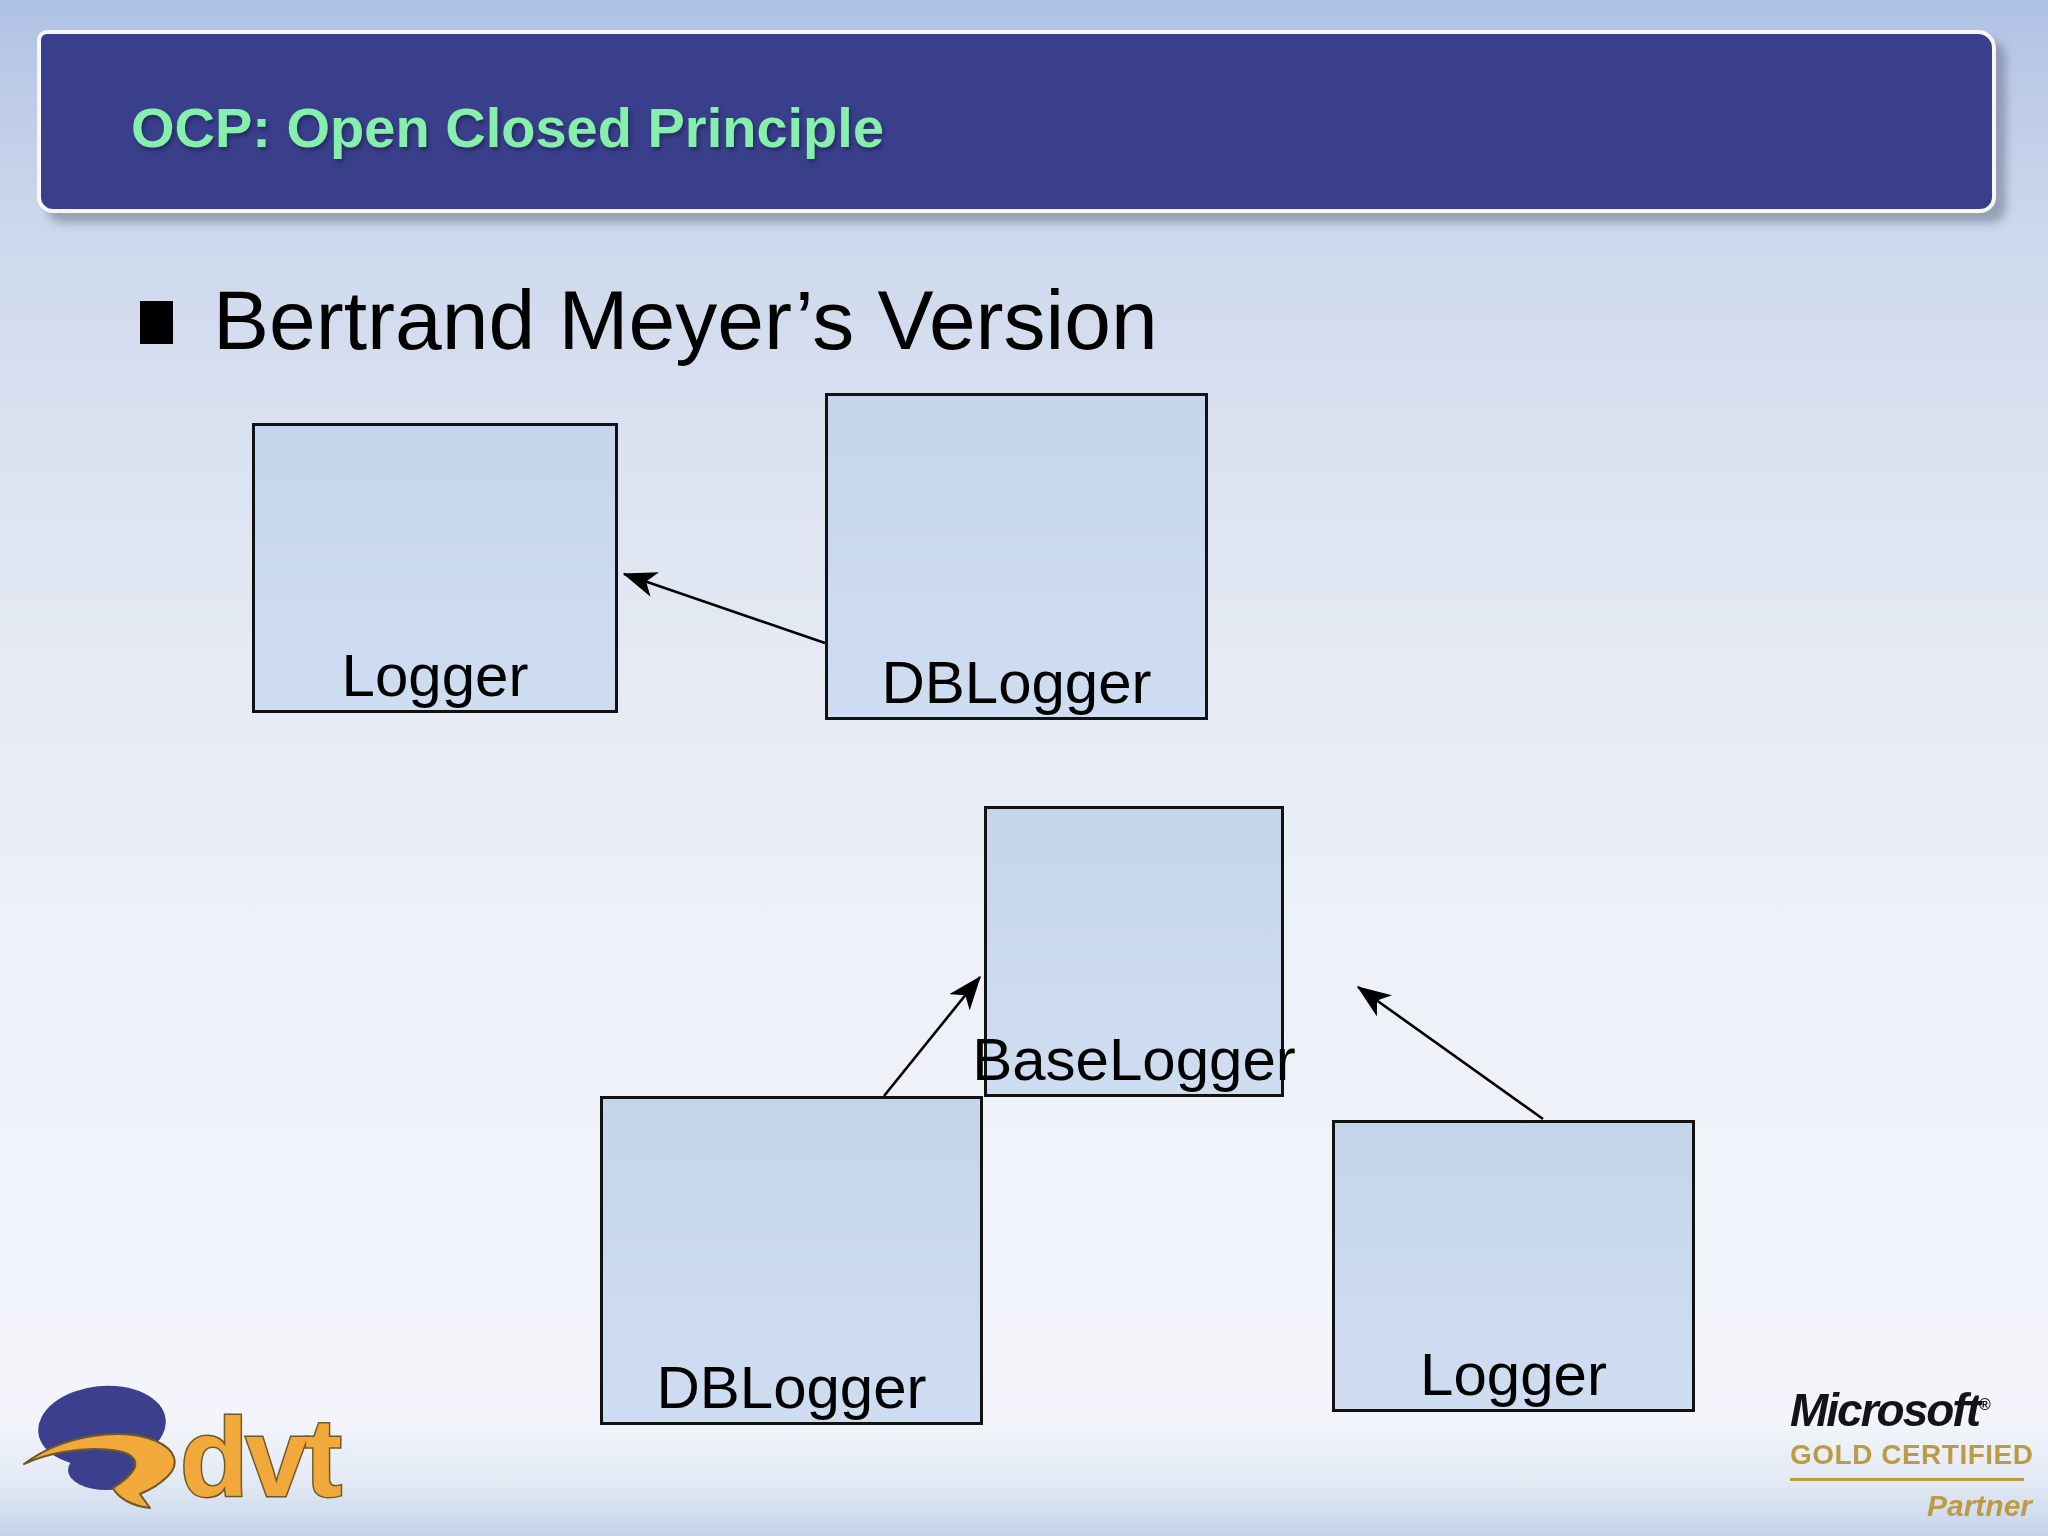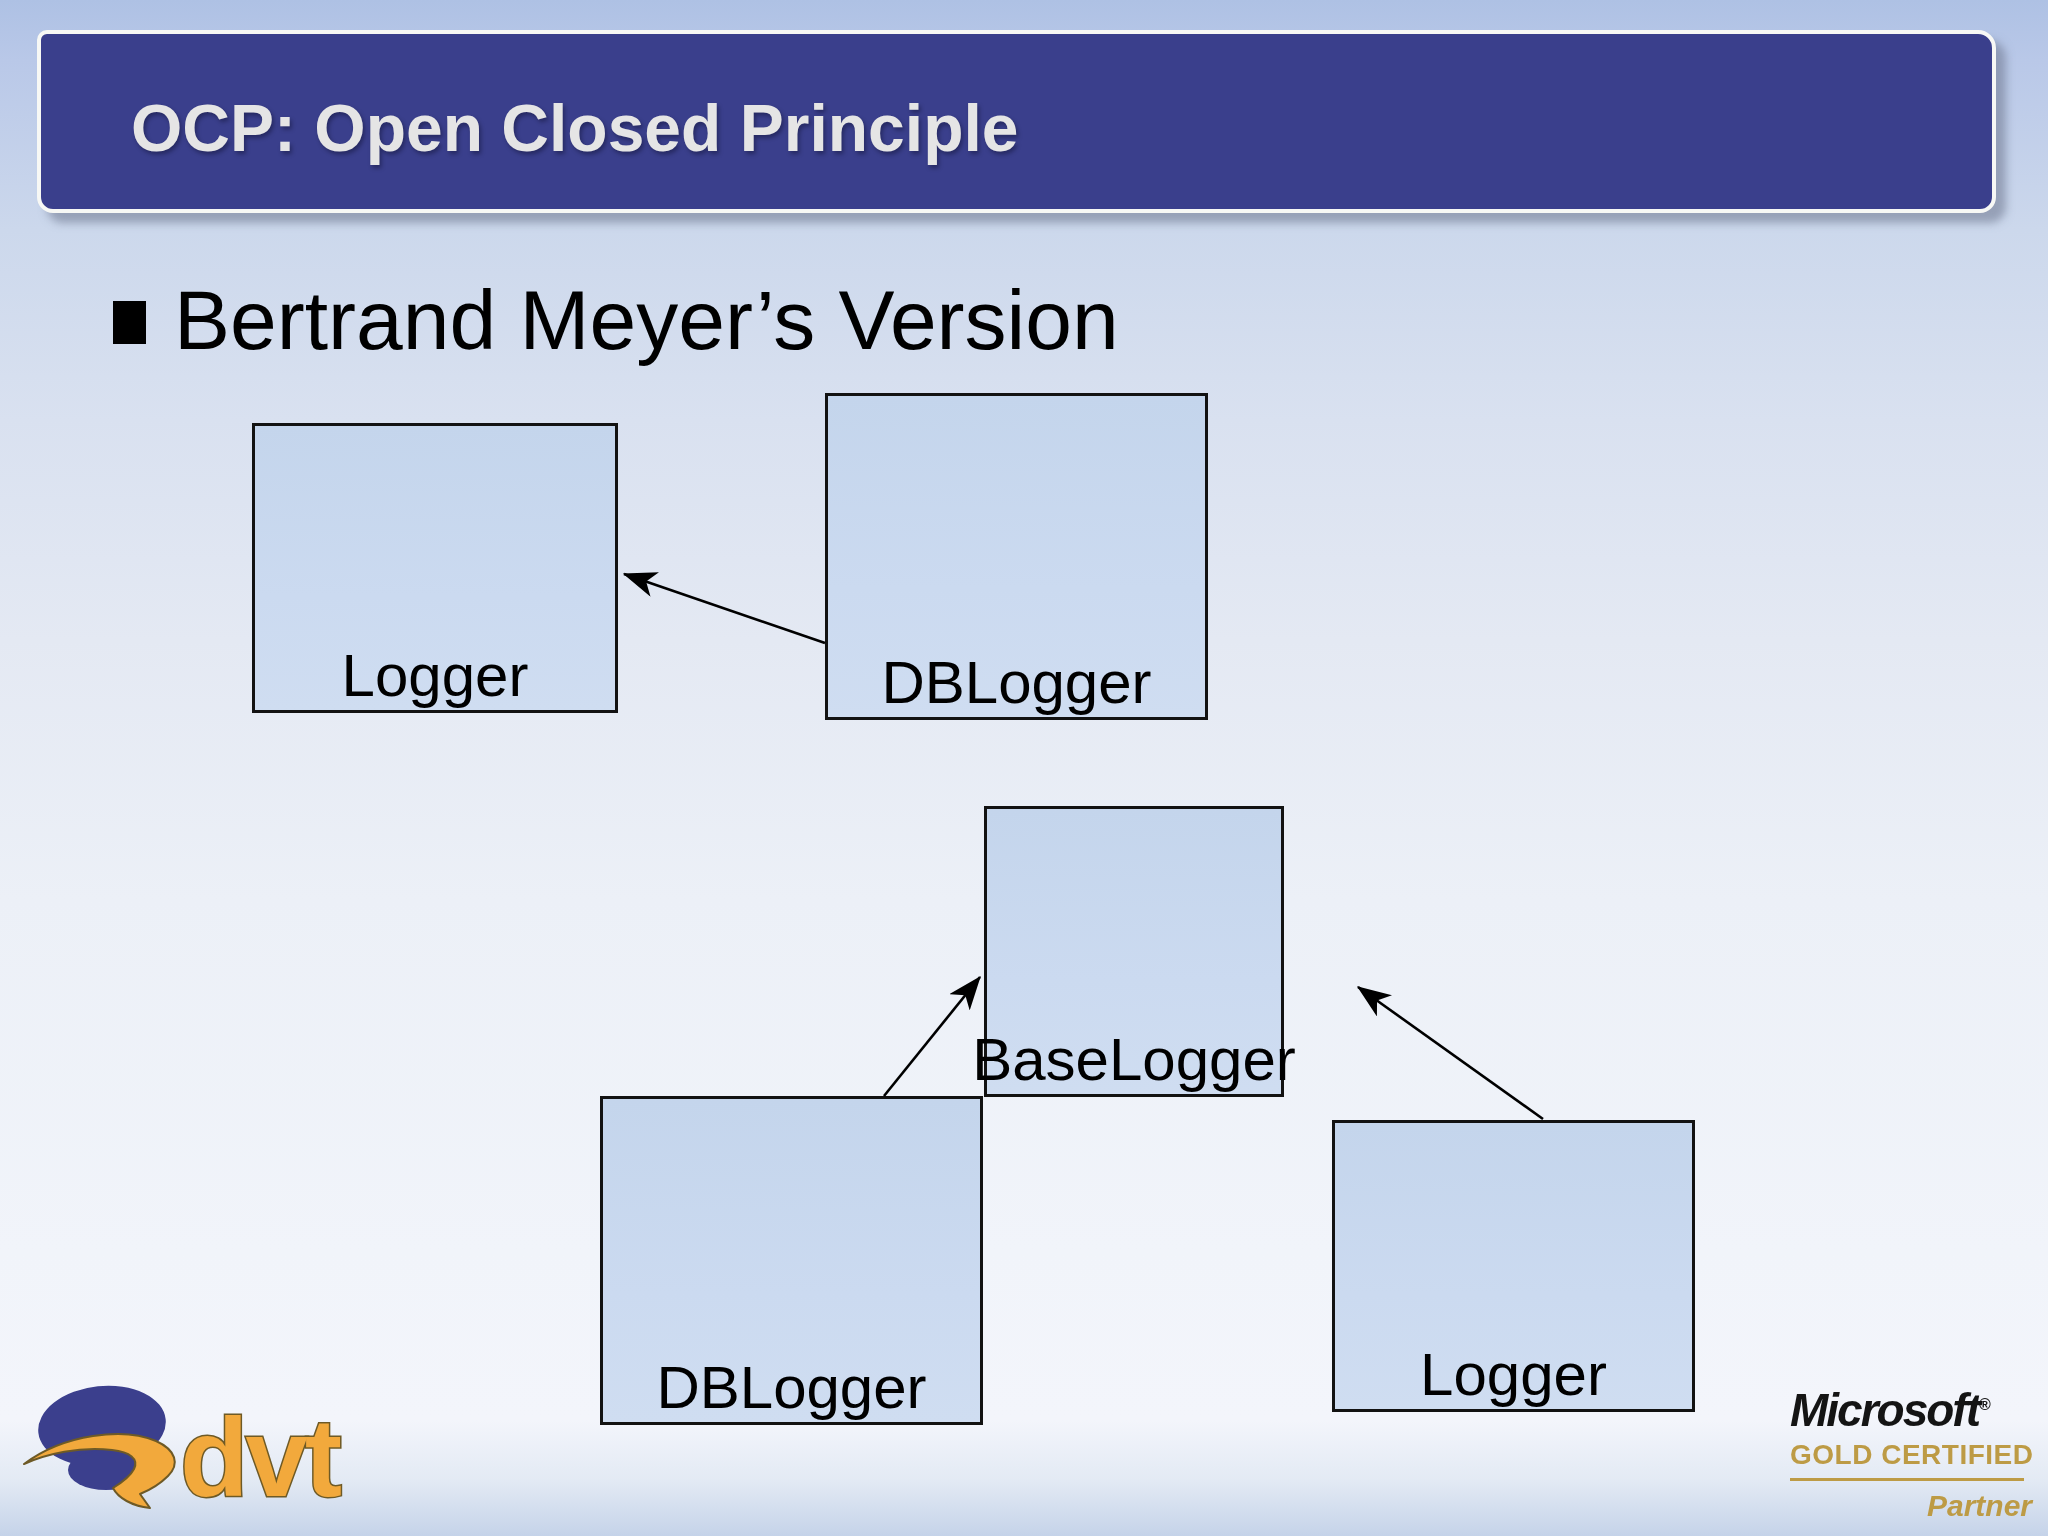--- a/index.html
+++ b/index.html
@@ -19,29 +19,29 @@
     position:absolute;left:37px;top:30px;width:1959px;height:183px;
     box-sizing:border-box;
     background:#3a3f8c;
     border:4px solid #f7f8f5;
     border-radius:10px 18px 16px 16px;
     box-shadow:10px 10px 9px rgba(108,117,140,.55);
     display:flex;align-items:center;
   }
   .titlebar h1{
     margin:12px 0 0 90px;
-    font-size:66px;font-weight:bold;color:#e5e5e5;
+    font-size:56px;font-weight:bold;color:#86efac;
     letter-spacing:0;
     text-shadow:2px 3px 4px rgba(0,0,20,.35);
   }
 
   
   .bullet{
-    position:absolute;left:113px;
-    display:flex;align-items:center;gap:28px;
+    position:absolute;left:140px;
+    display:flex;align-items:center;gap:40px;
     font-size:84px;color:#000;line-height:1.2;white-space:nowrap;text-align:center;
   }
   .bullet .sq{
     flex:0 0 auto;width:33px;height:43px;background:#000;
     margin-top:4px;
   }
   .bullet.b1{top:270px;}
   .bullet.b2{top:826px;}
 
   

